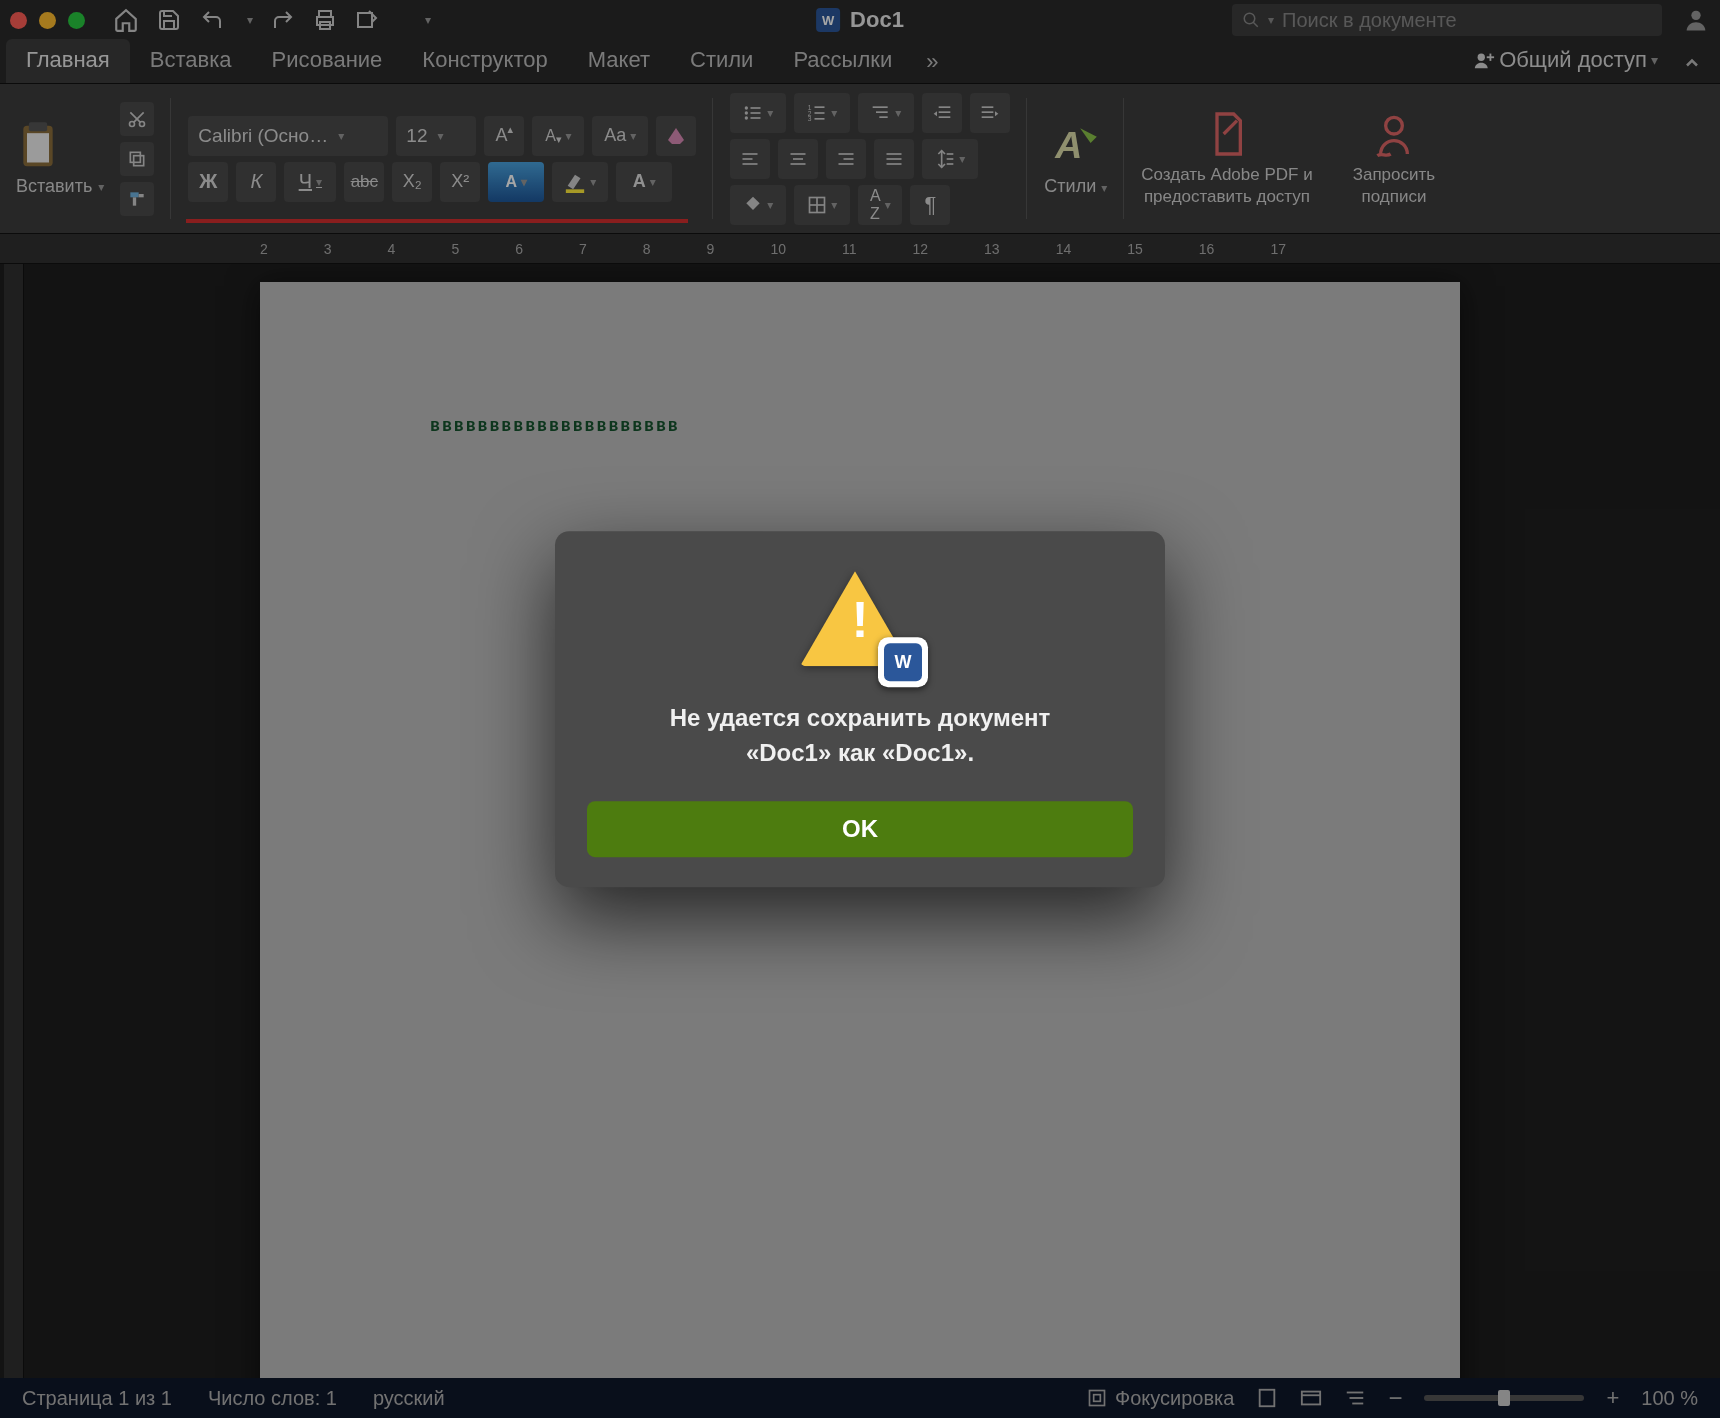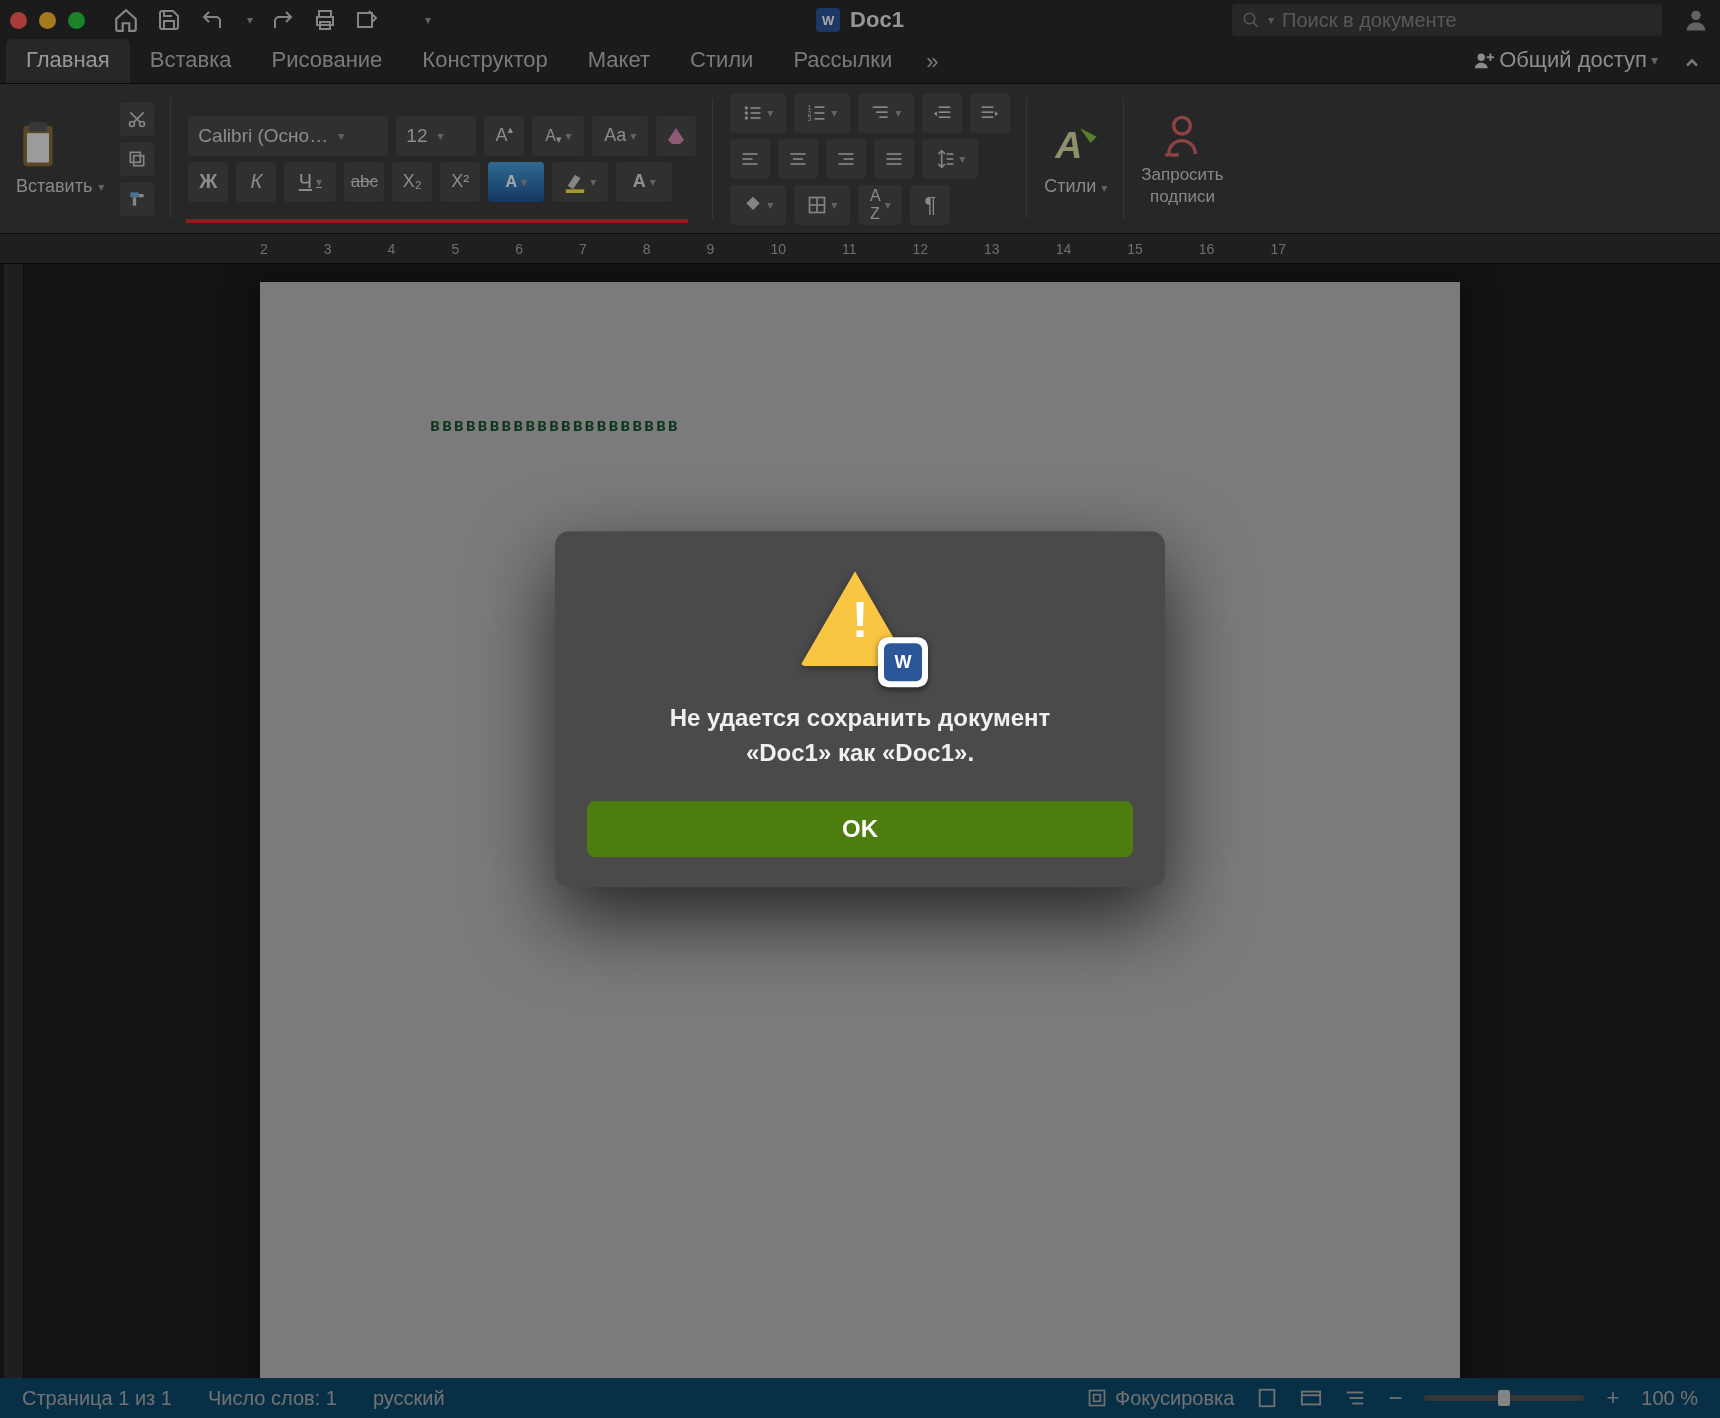--- a/index.html
+++ b/index.html
@@ -52,21 +52,21 @@
 
 .ruler { height: 30px; background: #303030; display: flex; align-items: center; font-size: 14px; color:#aaa; padding-left: 260px; gap: 56px; border-bottom: 1px solid #111; }
 
 
 .doc-wrap { position: relative; height: calc(1418px - 40px - 44px - 150px - 30px - 40px); background: #1e1e1e; display:flex; justify-content:center; overflow:hidden;}
 .vertical-ruler { position:absolute; left:4px; top:0; bottom:0; width:20px; background:#303030; border-right:1px solid #111;}
 .page { width: 1200px; margin-top: 18px; background: #bdbdbd; min-height: 1400px; box-shadow: 0 4px 30px rgba(0,0,0,0.6); position: relative; }
 .page .content { padding: 130px 170px; color:#14532d; font-size: 20px; font-family: Calibri, sans-serif; letter-spacing: 2px; font-weight:600; }
 
 
-.status-bar { position:absolute; left:0; right:0; bottom:0; height:40px; background:#0c4a6e; display:flex; align-items:center; padding:0 22px; gap:36px; font-size:20px; color:#b0b0b0; }
+.status-bar { position:absolute; left:0; right:0; bottom:0; height:40px; background:#0f172a; display:flex; align-items:center; padding:0 22px; gap:36px; font-size:20px; color:#b0b0b0; }
 .status-bar .right { margin-left:auto; display:flex; align-items:center; gap:22px; }
 .zoom-slider { width: 160px; height:6px; background:#555; border-radius:3px; position:relative; }
 .zoom-slider .thumb { position:absolute; left:50%; top:50%; transform:translate(-50%,-50%); width:12px; height:16px; background:#ccc; border-radius:2px; }
 
 
 .modal { position:absolute; left:50%; top:50%; transform:translate(-50%,-50%); width:610px; background:#4a4a4a; border-radius:14px; box-shadow: 0 30px 80px rgba(0,0,0,0.7); z-index:100; padding: 40px 32px 30px; display:flex; flex-direction:column; align-items:center; }
 .modal .alert-icon { position:relative; width:120px; height:110px; margin-bottom: 20px; }
 .triangle { width:0; height:0; border-left:55px solid transparent; border-right:55px solid transparent; border-bottom:95px solid #f8c642; position:absolute; left:0; top:0; filter: drop-shadow(0 2px 4px rgba(0,0,0,0.4)); border-radius: 6px;}
 .triangle-inner { position:absolute; left:50%; top:20px; transform:translateX(-50%); color:#fff; font-size:50px; font-weight:800; }
 .word-badge { position:absolute; right:-8px; bottom:-6px; width:50px; height:50px; background:#fff; border-radius:10px; display:flex; align-items:center; justify-content:center; box-shadow:0 2px 6px rgba(0,0,0,0.5);}
@@ -385,20 +385,29 @@
           </svg>
       </span>
       <span class="lbl"><span>Стили</span> <span style="font-size:12px;color:#999;">▾</span></span>
     </div>
   </div>
 
   <div class="rgroup" style="gap:2px;">
     <div class="rrow" style="gap:40px;">
       <div class="label-under">
         <span>
+          <svg width="40" height="48" viewBox="0 0 24 28">
+              <path d="M6 2h10l4 4v20H6z" fill="none" stroke="#d66" stroke-width="2"></path>
+              <path d="M10 14l8-8" stroke="#d66" stroke-width="2"></path>
+            </svg>
+        </span>
+        <div class="vert-label"><span>Создать Adobe PDF и</span><br><span>предоставить доступ</span></div>
+      </div>
+      <div class="label-under">
+        <span>
           <svg width="40" height="48" viewBox="0 0 24 28" fill="#d66">
               <circle cx="12" cy="9" r="5" fill="none" stroke="#d66" stroke-width="2"></circle>
               <path d="M4 26c0-5 4-8 8-8s8 3 8 8" fill="none" stroke="#d66" stroke-width="2"></path>
               <path d="M2 27c3-2 5 1 8-1" stroke="#d66" stroke-width="2" fill="none"></path>
             </svg>
         </span>
         <div class="vert-label"><span>Запросить</span><br><span>подписи</span></div>
       </div>
     </div>
   </div>

